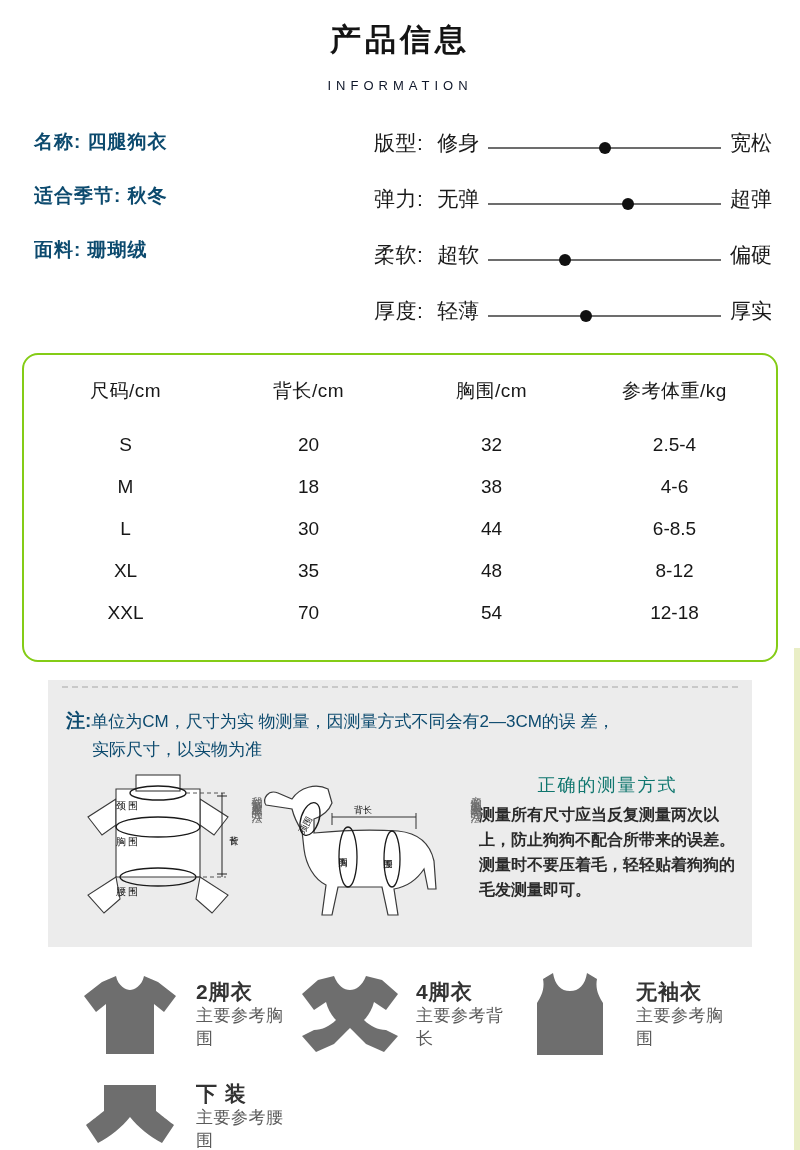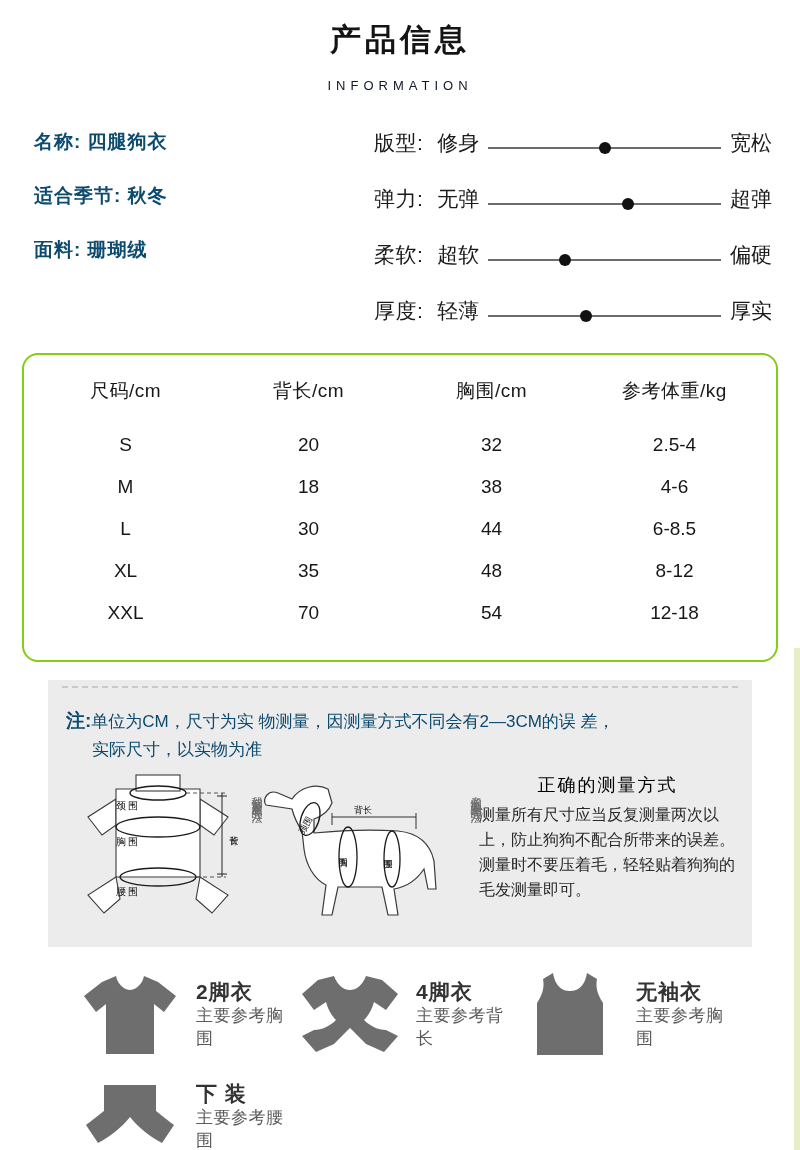--- a/index.html
+++ b/index.html
@@ -188,29 +188,30 @@
     letter-spacing: 2px;
     line-height: 1;
     white-space: nowrap;
   }
   .measure-text {
     flex: 1;
     padding: 4px 6px 0 6px;
   }
   .measure-title {
     font-size: 18px;
-    color: #000000;
+    color: #0f766e;
     text-align: center;
     letter-spacing: 2px;
     margin-bottom: 6px;
   }
   .measure-body {
     font-size: 16px;
     line-height: 1.55;
     color: #2a2a2a;
+    font-weight: bold;
   }
 
   
   .types {
     margin: 20px 0 0 0;
     padding: 0 70px;
     display: grid;
     grid-template-columns: 1fr 1fr 1fr;
     row-gap: 6px;
   }

